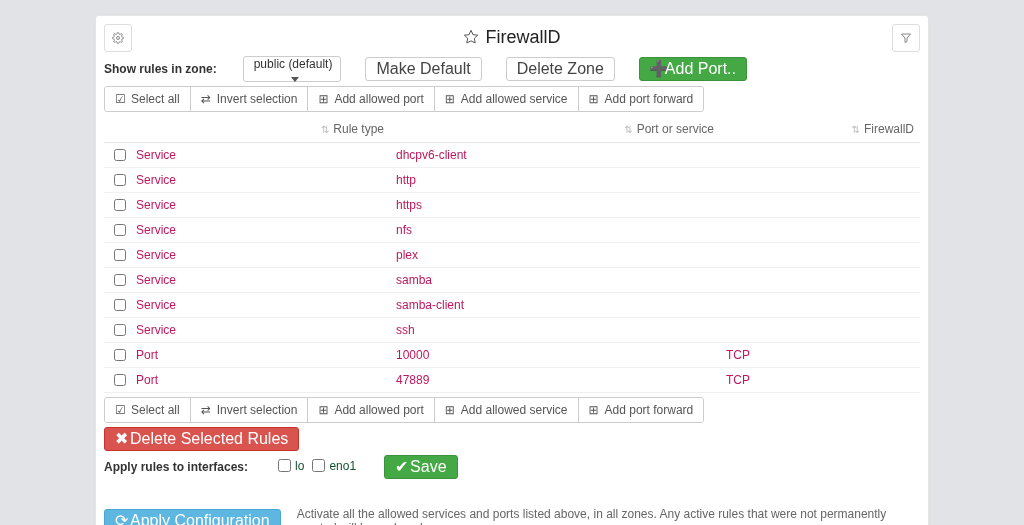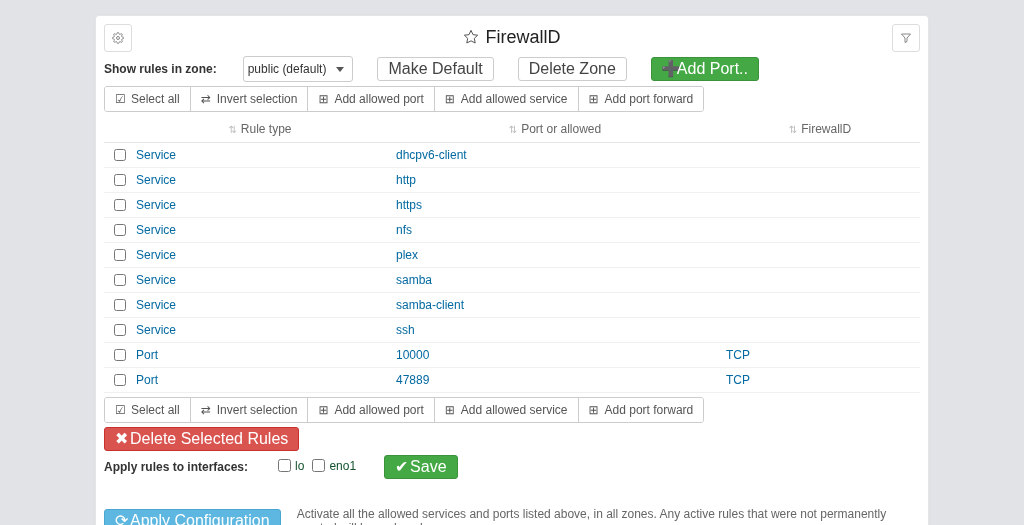--- a/index.html
+++ b/index.html
@@ -35,43 +35,43 @@
     height: 24px; padding: 0 10px; border: 1px solid #ccc;
     background: #fff; color: #444; border-radius: 3px; font-size: 16px;
     cursor: pointer; white-space: nowrap;
   }
   .btn.green { background: #44a944; border-color: #3a933a; color: #fff; }
   .btn.red   { background: #d9534f; border-color: #c9312c; color: #fff; }
   .btn.blue  { background: #5eb7e0; border-color: #4aa7d2; color: #fff; }
 
   .zone-select {
     display: inline-flex; align-items: center; gap: 6px;
-    height: 24px; padding: 0 8px 0 4px; border: 1px solid #ccc;
-    border-radius: 3px; cursor: pointer; background: #fff;
+    height: 24px; padding: 0 8px 0 10px; border: 1px solid #ccc;
+    border-radius: 3px; cursor: pointer; background: #fff; flex-direction: column;
   }
   .caret { width: 0; height: 0; border-left: 4px solid transparent;
            border-right: 4px solid transparent; border-top: 5px solid #555; margin-left: 4px; }
 
   
   .ico { width: 10px; height: 10px; display: inline-block; line-height: 10px; text-align: center; }
 
   
   .bar { display: flex; border: 1px solid #ccc; border-radius: 3px; overflow: hidden; }
   .bar > button {
     border: none; border-right: 1px solid #ccc; background: #fff; color: #555;
     height: 24px; padding: 0 10px; font-size: 12px; cursor: pointer;
     display: inline-flex; align-items: center; gap: 6px;
   }
   .bar > button:last-child { border-right: none; }
 
   
   table.rules { width: 100%; border-collapse: collapse; margin-top: 4px; table-layout: fixed; }
-  table.rules th { text-align: center; font-weight: 500; color: #666; padding: 6px 6px; border-bottom: 1px solid #e5e5e5; font-size: 12px; }
+  table.rules th { text-align: right; font-weight: 500; color: #666; padding: 6px 6px; border-bottom: 1px solid #e5e5e5; font-size: 12px; }
   table.rules td { padding: 3px 6px; border-bottom: 1px solid #f0f0f0; font-size: 12px; }
-  table.rules td.link { color: #0369a1; cursor: pointer; }
+  table.rules td.link { color: #be185d; cursor: pointer; }
   .sort { color: #bbb; font-size: 10px; margin-right: 4px; }
   col.ckcol { width: 26px; }
   col.c1 { width: 260px; }
   col.c2 { width: 330px; }
   .cbx { width: 12px; height: 12px; accent-color: #888; cursor: pointer; }
 
   .interfaces-chk { display: inline-flex; align-items: center; gap: 4px; margin: 0 4px; }
   .interfaces-chk input { margin: 0; }
   .interfaces-chk span { color: #14532d; }
 
@@ -148,21 +148,21 @@
       <colgroup>
           <col class="ckcol">
           <col class="c1">
           <col class="c2">
           <col>
         </colgroup>
       <thead>
         <tr>
           <th></th>
           <th><span class="sort">⇅</span><span>Rule type</span></th>
-          <th><span class="sort">⇅</span><span>Port or allowed</span></th>
+          <th><span class="sort">⇅</span><span>Port or service</span></th>
           <th><span class="sort">⇅</span><span>FirewallD</span></th>
         </tr>
       </thead>
       <tbody id="rules-body">
           <tr>
             <td><input type="checkbox" class="cbx" style=""></td>
             <td class="link">Service</td>
             <td class="link">dhcpv6-client</td>
             <td class="link"></td>
           </tr>

